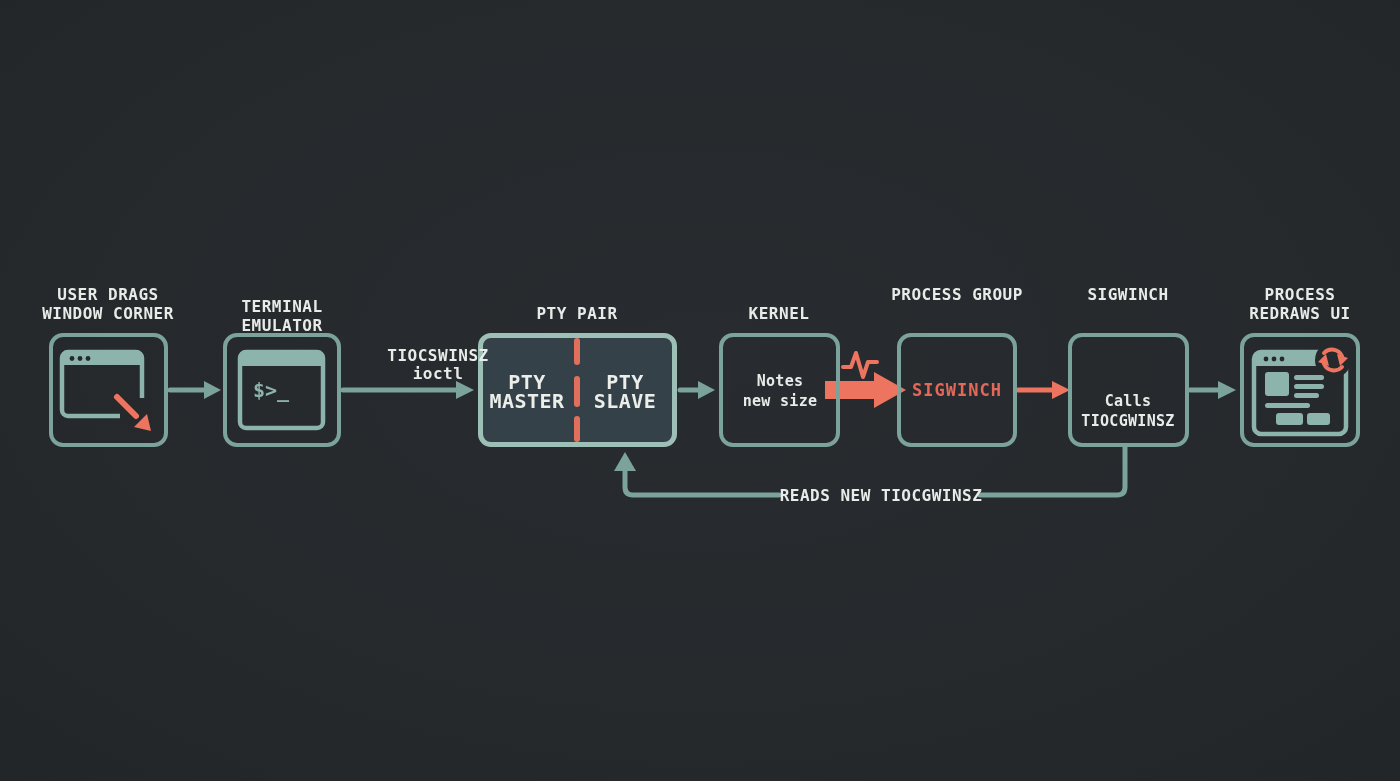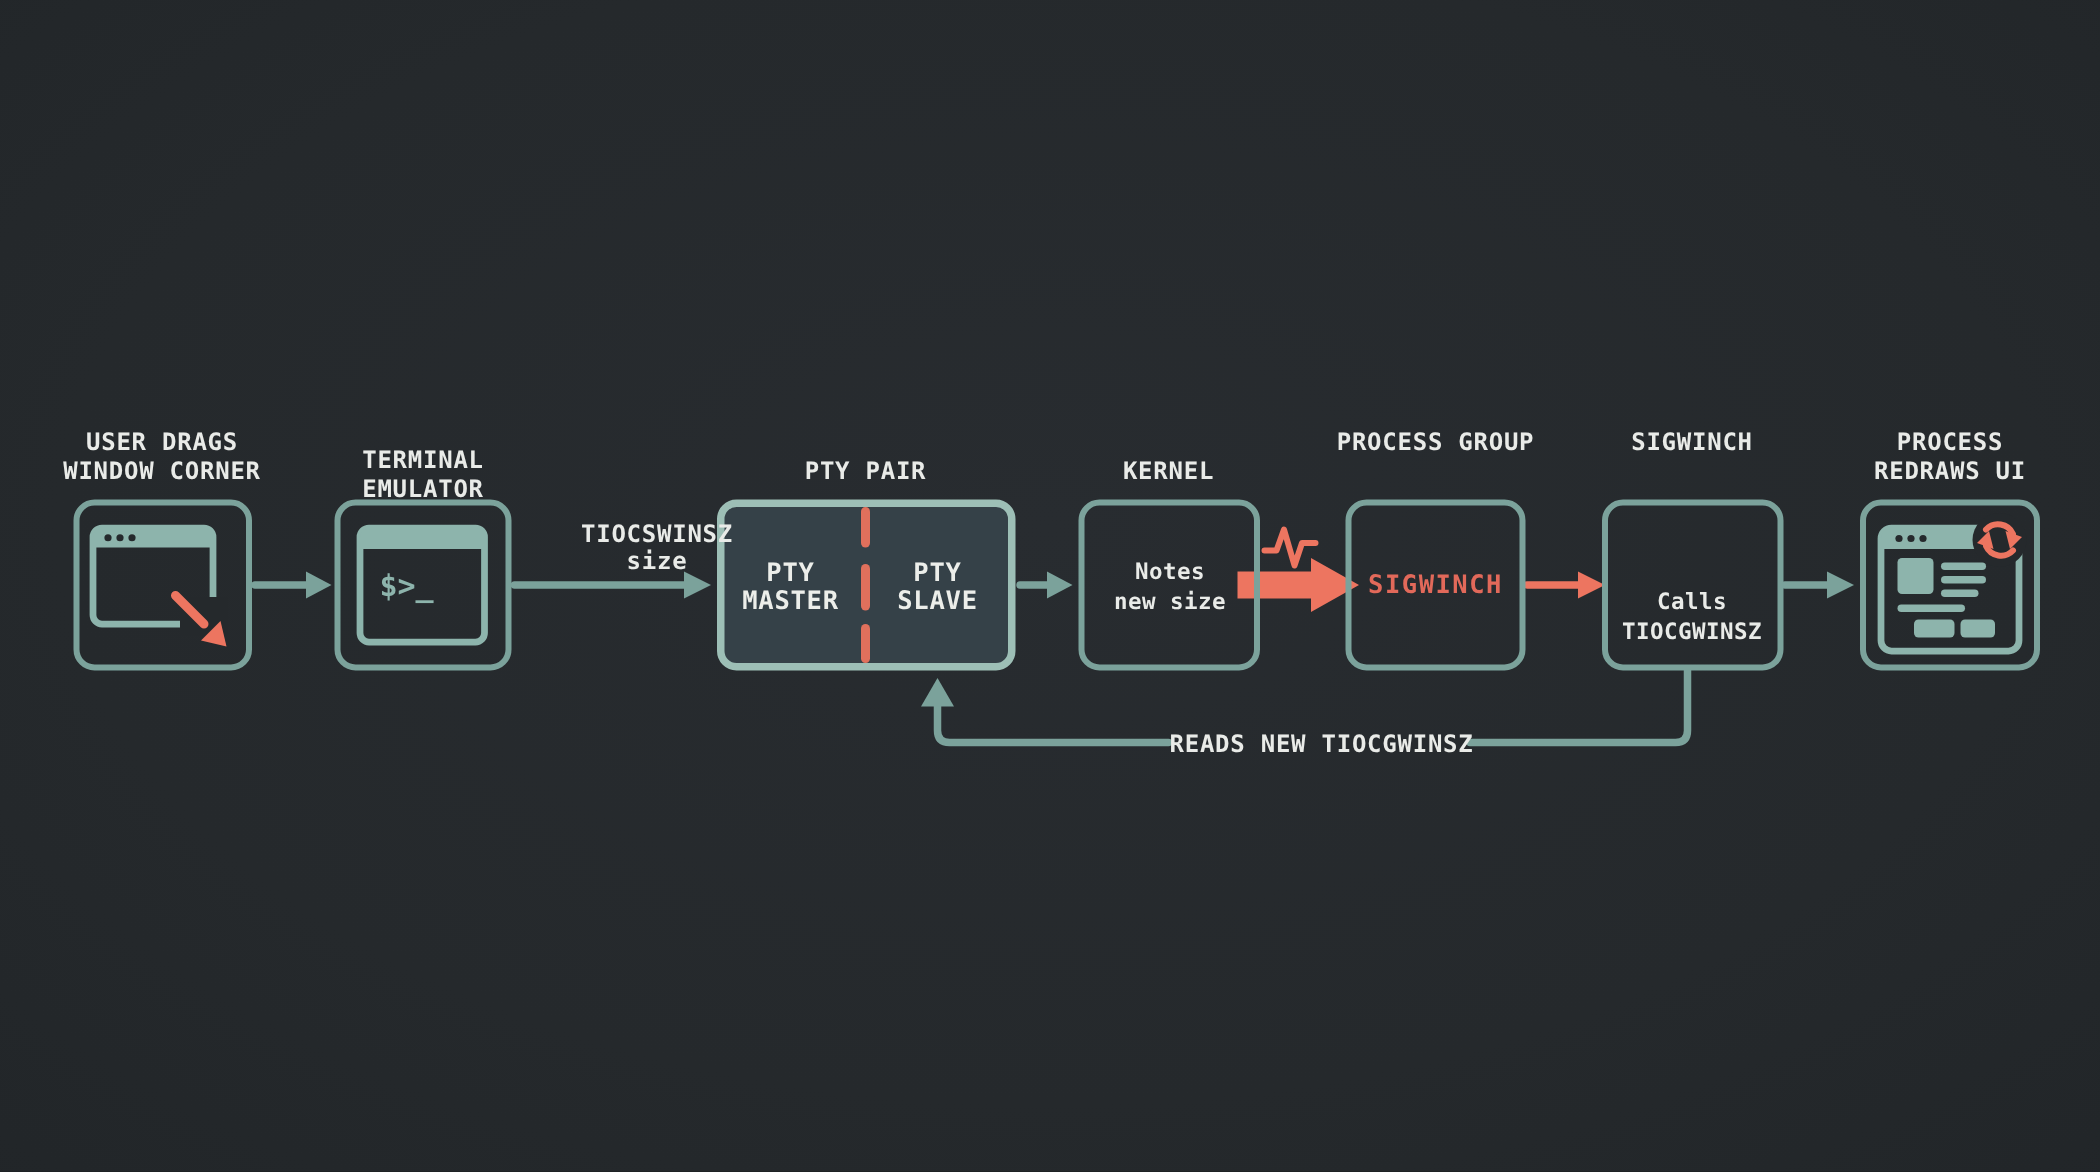--- a/index.html
+++ b/index.html
@@ -23,21 +23,21 @@
   }
   .node{
     position:absolute;border:4px solid #7ba29b;border-radius:14px;
     box-sizing:border-box;background:transparent;
   }
   .node.pty{
     border:5px solid #9dbfb6;background:#354148;border-radius:13px;
   }
   .pty-label{
     position:absolute;width:100px;text-align:center;
-    font-size:17px;font-weight:700;line-height:19px;letter-spacing:.5px;color:#eceeea;
+    font-size:20px;font-weight:700;line-height:19px;letter-spacing:.5px;color:#eceeea;
   }
   .pty-dash{
     position:absolute;width:6px;border-radius:3px;background:#e0705c;
   }
   .edge-label{
     position:absolute;text-align:center;
     font-size:16px;font-weight:700;line-height:18px;letter-spacing:.5px;color:#e9ebe8;
   }
   .sigwinch{
     position:absolute;width:160px;text-align:center;
@@ -208,18 +208,18 @@
 
   <div class="sigwinch" style="left:877px;top:380px;">SIGWINCH</div>
 
   <div class="bodytext" style="left:1048px;top:375px;margin-top:16px;">
     <div>Calls</div>
     <div>TIOCGWINSZ</div>
   </div>
 
   <div class="edge-label" style="left:326px;top:347px;width:160px;padding-left:32px;">
     <div>TIOCSWINSZ</div>
-    <div>size</div>
+    <div>ioctl</div>
   </div>
 
   <div class="edge-label" style="left:771px;top:487px;width:220px;">READS NEW TIOCGWINSZ</div>
 
 </div>
 
 </body></html>

